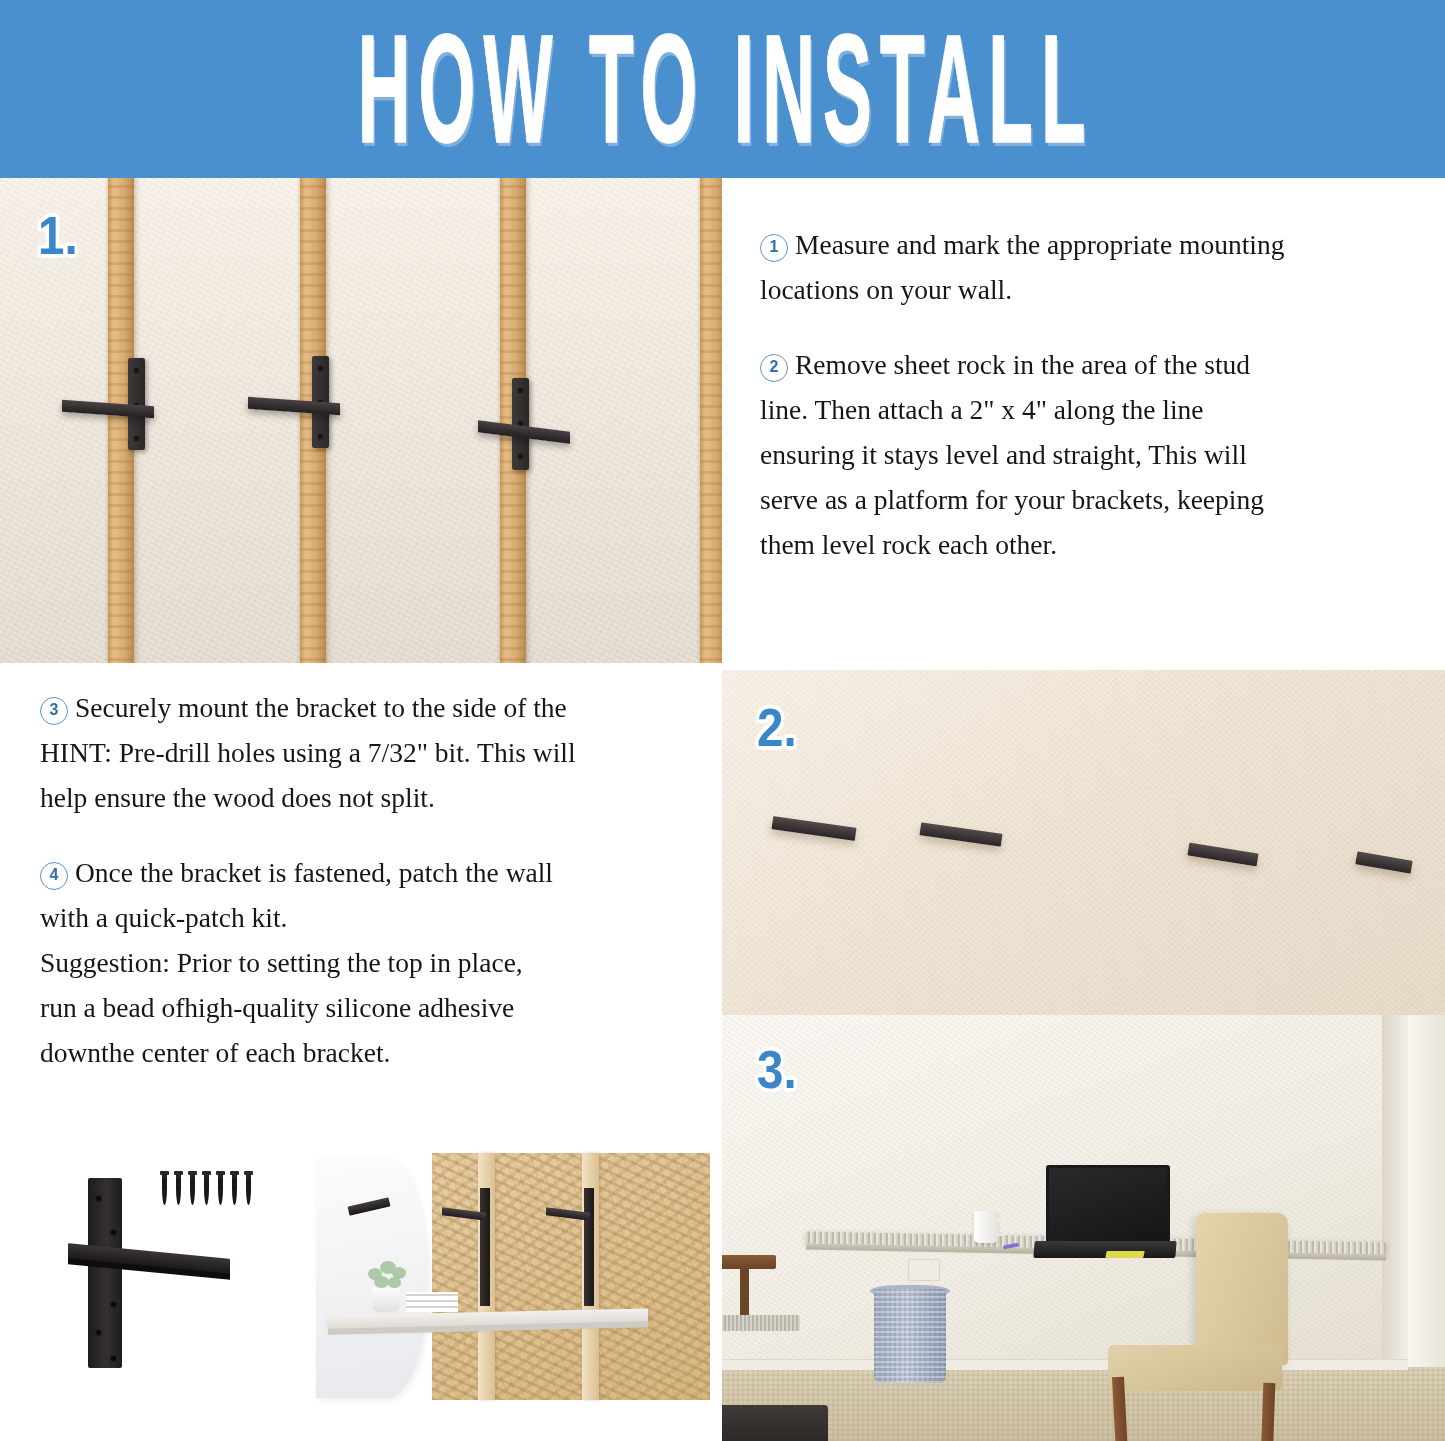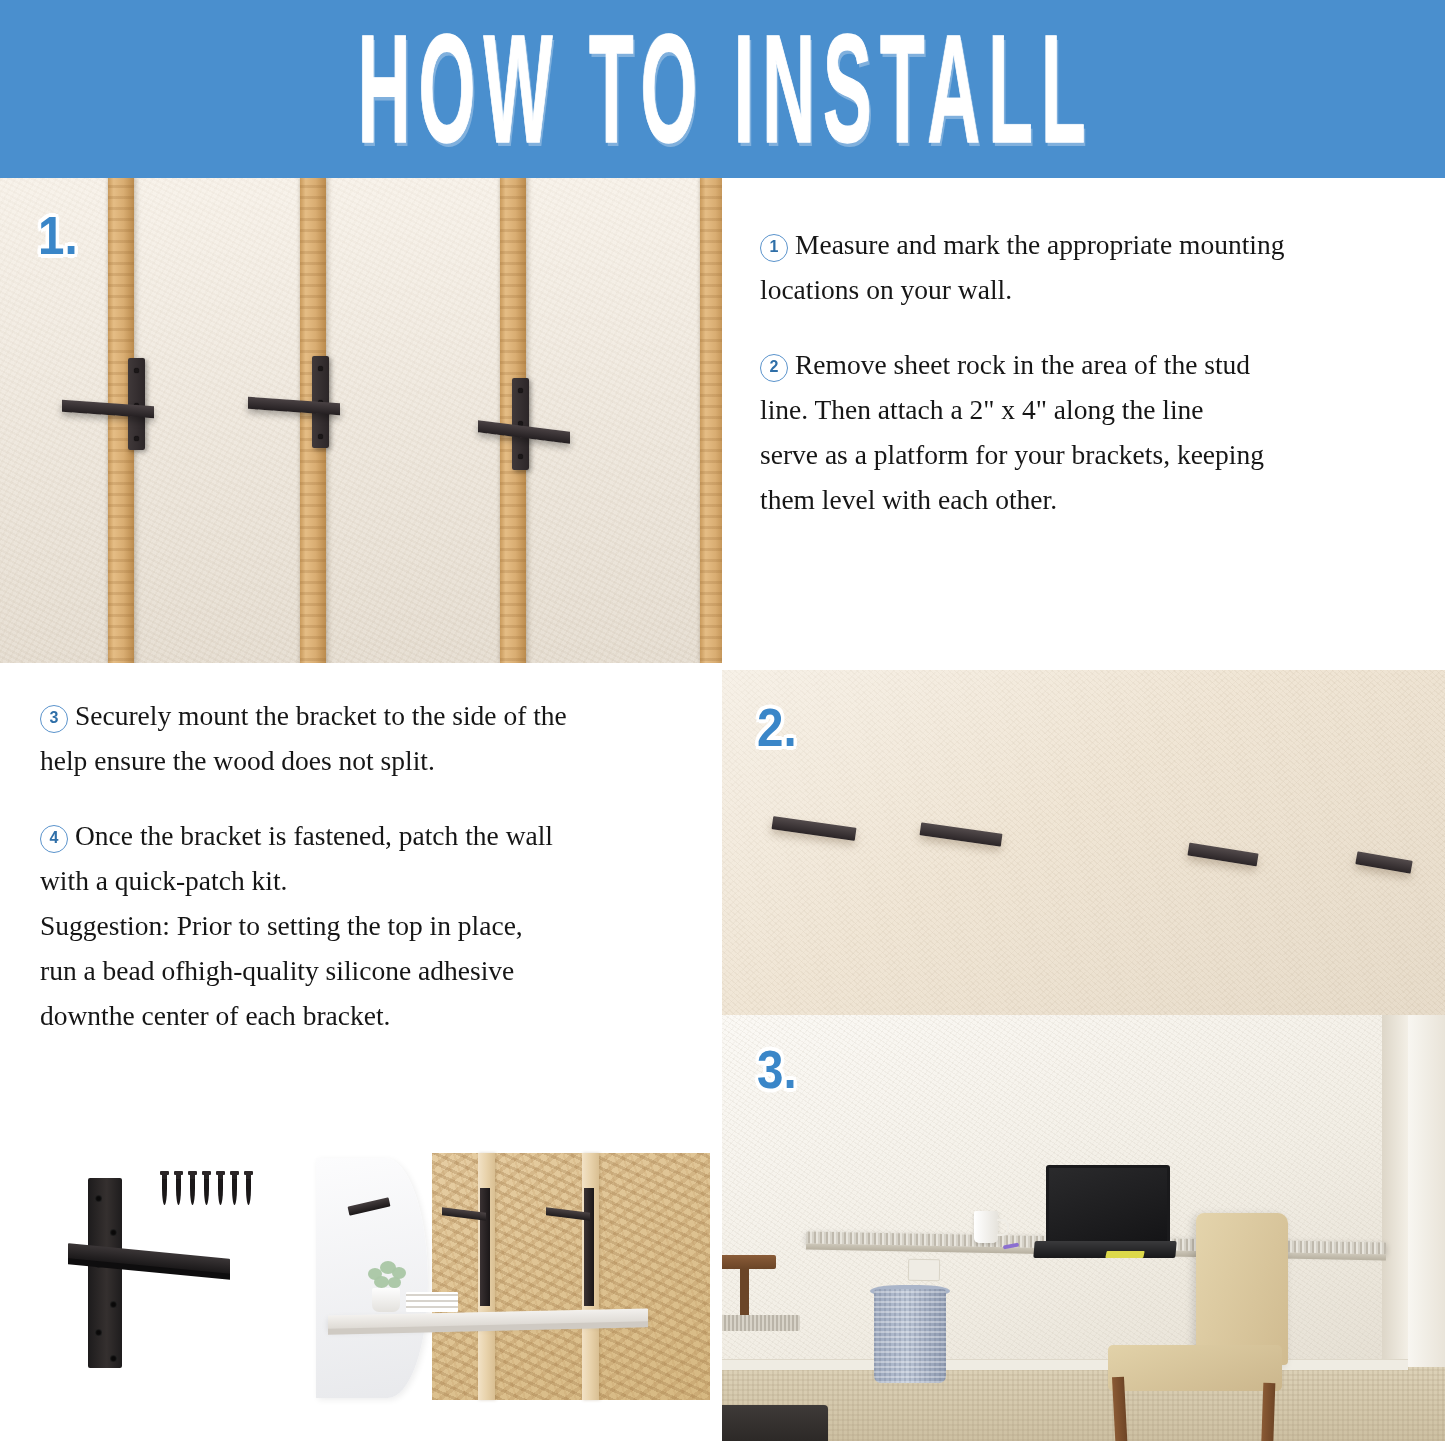--- a/index.html
+++ b/index.html
@@ -54,21 +54,21 @@
   .badge2{left:757px;top:700px;}
   .badge3{left:757px;top:1042px;}
 
   
   .textwrap{
     padding:44px 84px 0 38px;
     color:#161616;
     font-size:27.5px;
     line-height:45px;
   }
-  .textwrap.left{padding:30px 36px 0 40px;}
+  .textwrap.left{padding:22px 36px 0 40px;}
   .para{margin:0 0 30px 0;}
   .para.tight{margin-bottom:4px;}
   .cnum{
     display:inline-block;
     width:26px;height:26px;line-height:24px;
     border:1.6px solid #5a93cc;border-radius:50%;
     color:#2f6fa8;font-family:"Liberation Sans",sans-serif;
     font-size:16px;font-weight:700;text-align:center;
     vertical-align:2px;margin-right:7px;
   }
@@ -264,32 +264,34 @@
   <div class="textwrap">
 
     <p class="para">
       <span class="cnum">1</span><span>Measure and mark the appropriate mounting</span>
       <span class="subline">locations on your wall.</span>
     </p>
 
     <p class="para tight">
       <span class="cnum">2</span><span>Remove sheet rock in the area of the stud</span>
       <span class="subline">line. Then attach a 2" x 4" along the line</span>
+      <span class="subline">ensuring it stays level and straight, This will</span>
       <span class="subline">serve as a platform for your brackets, keeping</span>
-      <span class="subline">them level with each other.</span>
+      <span class="subline">them level rock each other.</span>
     </p>
 
   </div>
 </div>
 
 <div class="quad q-text2">
   <div class="textwrap left">
 
     <p class="para">
       <span class="cnum">3</span><span>Securely mount the bracket to the side of the</span>
+      <span class="subline">HINT: Pre-drill holes using a 7/32" bit. This will</span>
       <span class="subline">help ensure the wood does not split.</span>
     </p>
 
     <p class="para">
       <span class="cnum">4</span><span>Once the bracket is fastened, patch the wall</span>
       <span class="subline">with a quick-patch kit.</span>
       <span class="subline">Suggestion: Prior to setting the top in place,</span>
       <span class="subline">run a bead ofhigh-quality silicone adhesive</span>
       <span class="subline">downthe center of each bracket.</span>
     </p>

